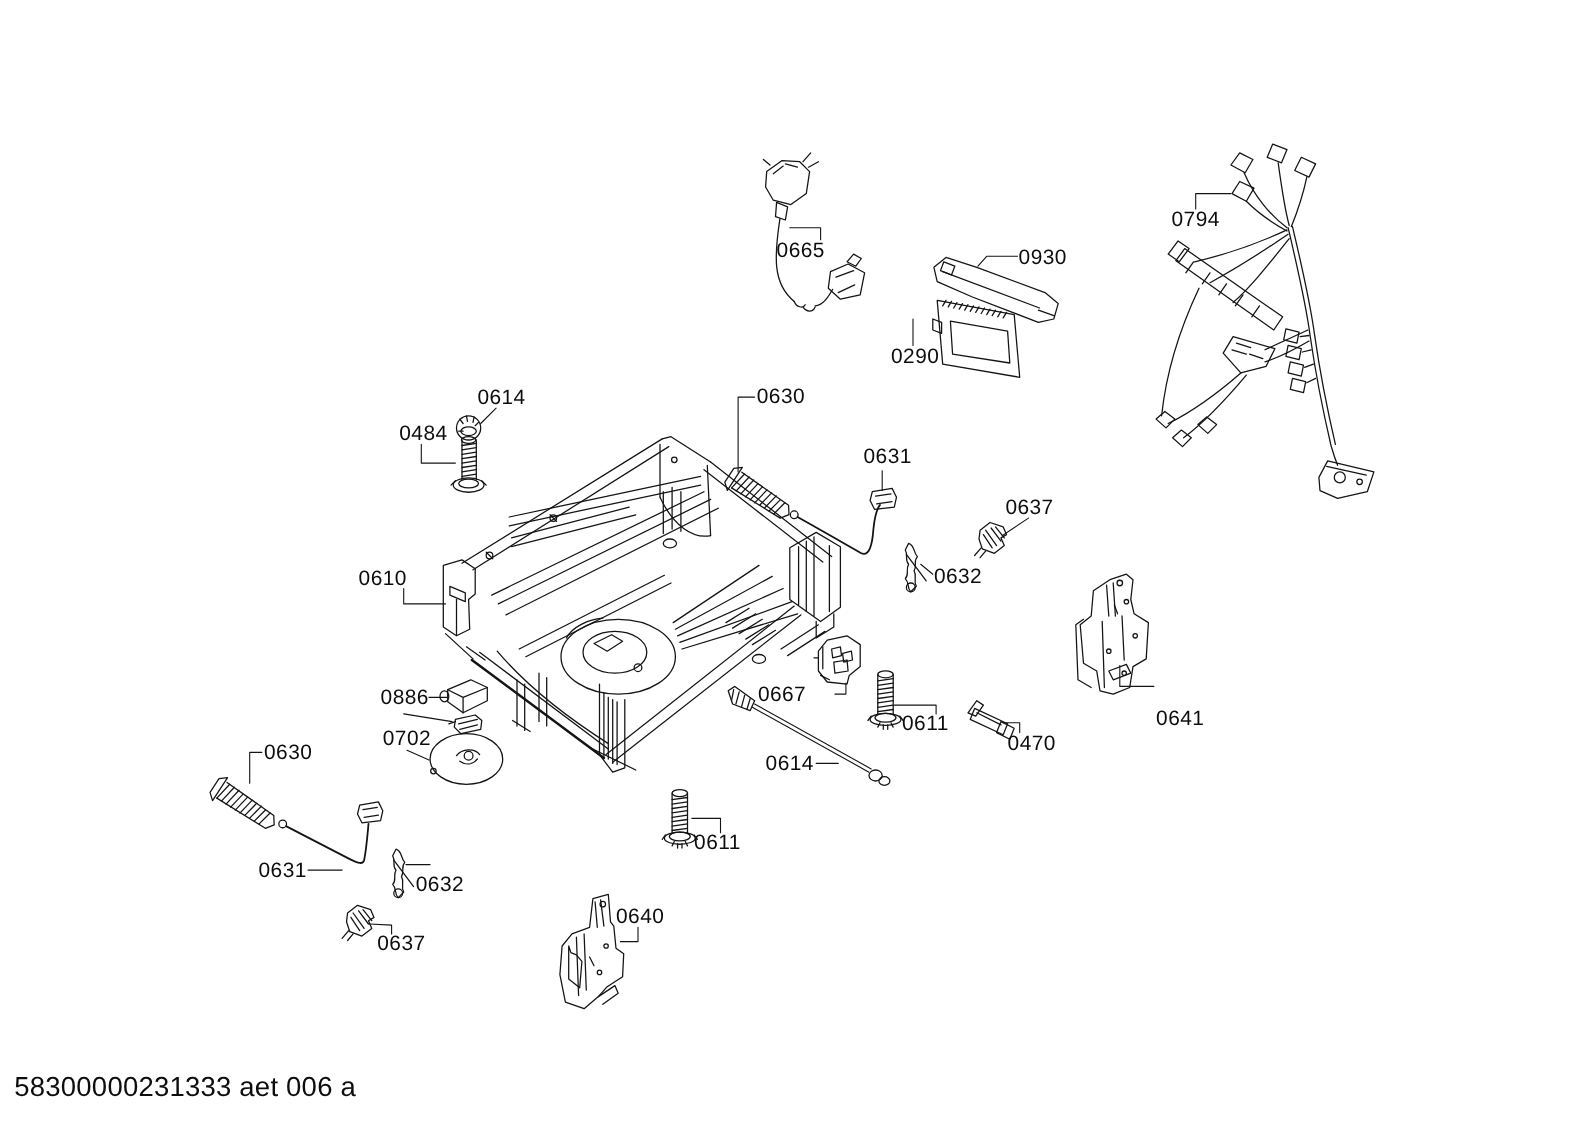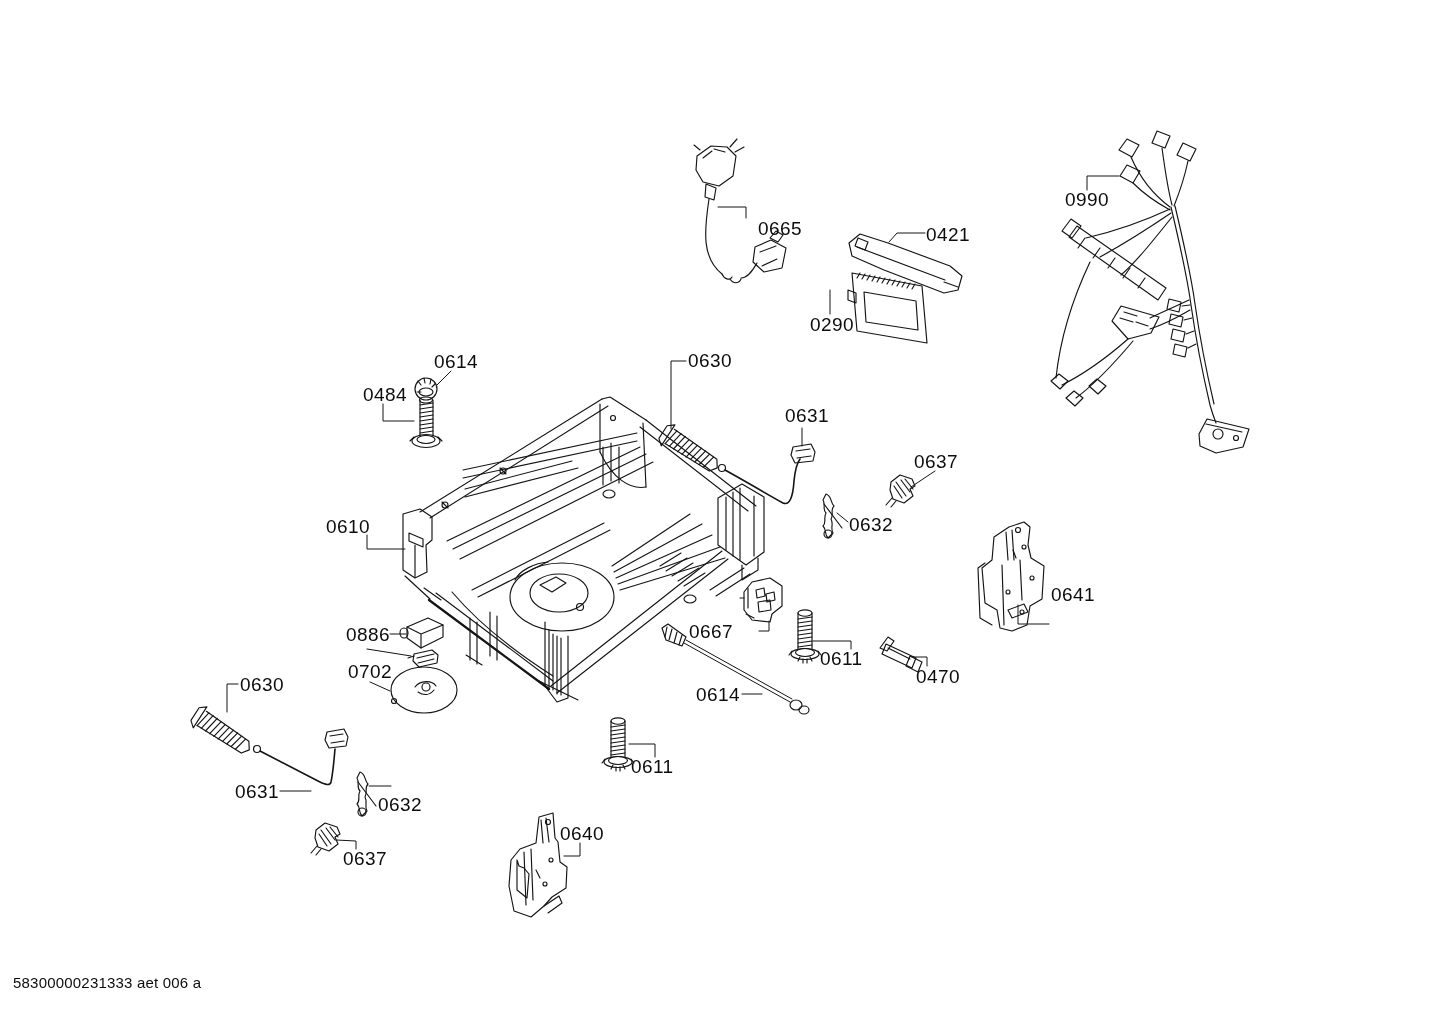--- a/index.html
+++ b/index.html
@@ -6,21 +6,21 @@
   .canvas{
     position:relative;width:1442px;height:1019px;background:#fff;overflow:hidden;
     font-family:"Liberation Sans",sans-serif;color:#0d0d0d;
   }
   .art{position:absolute;left:0;top:0;}
   .callout{
     position:absolute;font-size:19px;line-height:1.1;letter-spacing:.4px;
     white-space:nowrap;color:#0d0d0d;
   }
   .footer-code{
-    position:absolute;left:13px;top:974px;font-size:15px;letter-spacing:.2px;color:#0d0d0d;
+    position:absolute;left:13px;top:974px;font-size:25px;letter-spacing:.2px;color:#0d0d0d;
   }
 </style>
 </head>
 <body>
 
 <div class="canvas">
 
 <svg class="art" width="1442" height="1019" viewBox="0 0 1442 1019">
   <defs>
     <g id="spring-sym">
@@ -314,37 +314,37 @@
       <polyline points="742,694 762,694"></polyline>
       <polyline points="280,791 311,791"></polyline>
       <polyline points="369,786 391,786"></polyline>
       <polyline points="629,744 655,744 655,757"></polyline>
       <polyline points="336,840 356,841 356,849"></polyline>
       <polyline points="580,843 580,856 564,856"></polyline>
     </g>
   </g>
 </svg>
 
-<div class="callout" style="left:758px;top:219px">0665</div>
-<div class="callout" style="left:926px;top:225px">0421</div>
+<div class="callout" style="left:706px;top:219px">0665</div>
+<div class="callout" style="left:926px;top:225px">0930</div>
 <div class="callout" style="left:810px;top:315px">0290</div>
-<div class="callout" style="left:1065px;top:190px">0990</div>
+<div class="callout" style="left:1065px;top:190px">0794</div>
 <div class="callout" style="left:434px;top:352px">0614</div>
 <div class="callout" style="left:363px;top:385px">0484</div>
 <div class="callout" style="left:688px;top:351px">0630</div>
 <div class="callout" style="left:785px;top:406px">0631</div>
 <div class="callout" style="left:914px;top:452px">0637</div>
 <div class="callout" style="left:849px;top:515px">0632</div>
 <div class="callout" style="left:326px;top:517px">0610</div>
 <div class="callout" style="left:346px;top:625px">0886</div>
 <div class="callout" style="left:348px;top:662px">0702</div>
 <div class="callout" style="left:689px;top:622px">0667</div>
 <div class="callout" style="left:820px;top:649px">0611</div>
 <div class="callout" style="left:916px;top:667px">0470</div>
-<div class="callout" style="left:1051px;top:585px">0641</div>
+<div class="callout" style="left:1051px;top:644px">0641</div>
 <div class="callout" style="left:240px;top:675px">0630</div>
 <div class="callout" style="left:696px;top:685px">0614</div>
 <div class="callout" style="left:235px;top:782px">0631</div>
 <div class="callout" style="left:378px;top:795px">0632</div>
 <div class="callout" style="left:631px;top:757px">0611</div>
 <div class="callout" style="left:343px;top:849px">0637</div>
 <div class="callout" style="left:560px;top:824px">0640</div>
 
 <div class="footer-code">58300000231333 aet 006 a</div>
 

